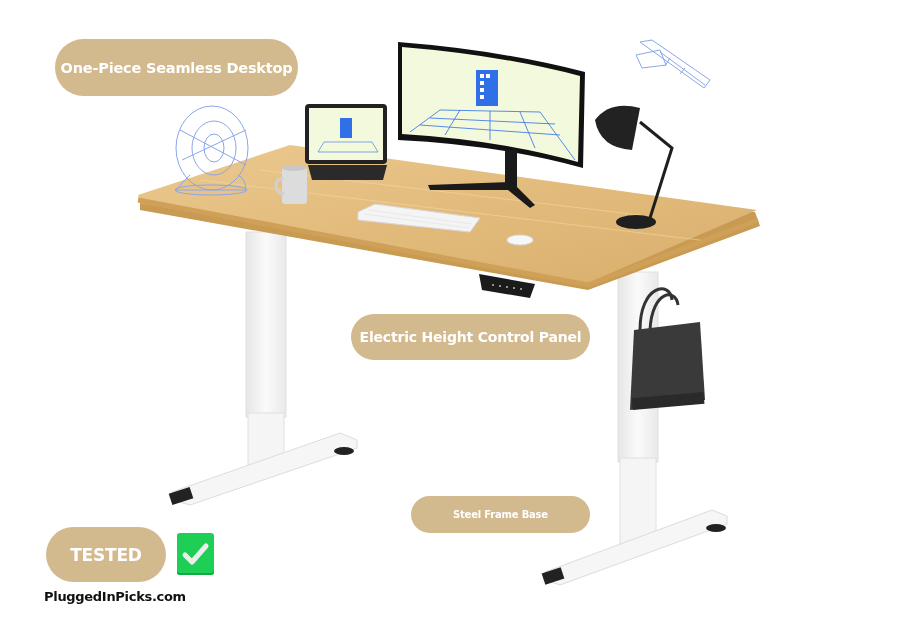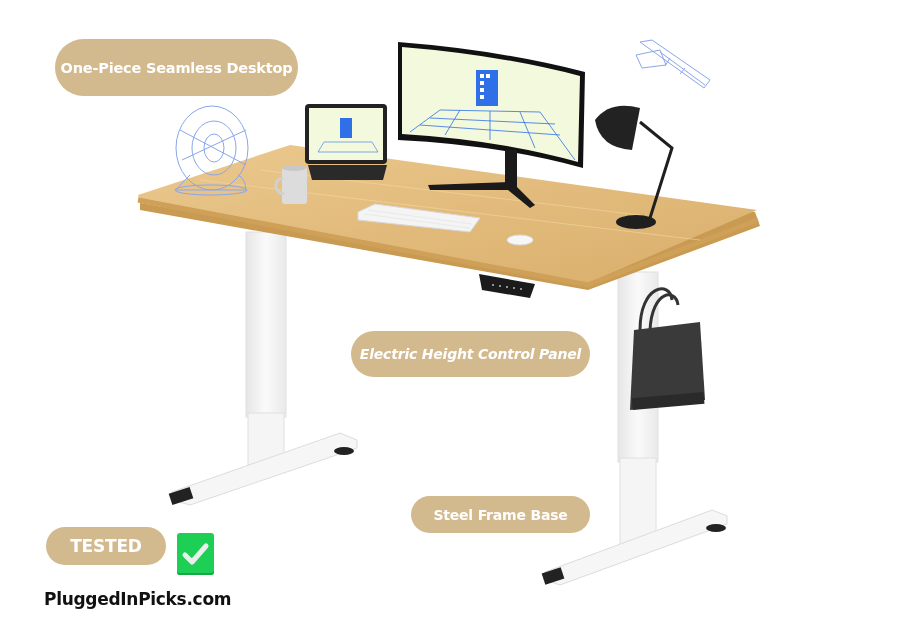--- a/index.html
+++ b/index.html
@@ -3,25 +3,25 @@
   <meta charset="utf-8">
   <style>
     html, body { margin:0; padding:0; }
     body { width:897px; height:627px; background:#ffffff; position:relative; overflow:hidden; font-family:"DejaVu Sans", sans-serif; }
     .pill {
       position:absolute; background:#d3b98e; color:#ffffff; border-radius:30px;
       font-weight:bold; display:flex; align-items:center; justify-content:center;
       font-family:"DejaVu Sans", sans-serif; white-space:nowrap; letter-spacing:-0.2px;
     }
     #pill-desktop { left:55px; top:39px; width:243px; height:57px; font-size:14.5px; }
-    #pill-control { left:351px; top:331px; width:239px; height:46px; font-size:14px;font-style:italic; }
-    #pill-base { left:411px; top:496px; width:179px; height:37px; font-size:14px;text-align:right; }
-    #pill-tested { left:46px; top:527px; width:120px; height:38px; font-size:17px; border-radius:28px; }
+    #pill-control { left:351px; top:314px; width:239px; height:46px; font-size:14px; }
+    #pill-base { left:411px; top:496px; width:179px; height:37px; font-size:10px;text-align:right; }
+    #pill-tested { left:46px; top:527px; width:120px; height:55px; font-size:17px; border-radius:28px; }
     #check-badge { position:absolute; left:177px; top:533px; width:37px; height:42px; background:#1ecf55; border-radius:3px; box-shadow: inset 0 -2px 0 #17a845; }
-    #brand { position:absolute; left:44px; top:589px; font-size:17px; font-weight:bold; color:#111; font-family:"DejaVu Sans", sans-serif; letter-spacing:-0.3px;}
+    #brand { position:absolute; left:44px; top:589px; font-size:13px; font-weight:bold; color:#111; font-family:"DejaVu Sans", sans-serif; letter-spacing:-0.3px;}
     svg.scene { position:absolute; left:0; top:0; }
   </style>
 </head>
 <body>
 
 <svg class="scene" width="897" height="627" viewBox="0 0 897 627">
   <defs>
     <linearGradient id="wood" x1="0" y1="0" x2="1" y2="1">
       <stop offset="0" stop-color="#ecc98f"></stop>
       <stop offset="0.5" stop-color="#e2bb7c"></stop>

